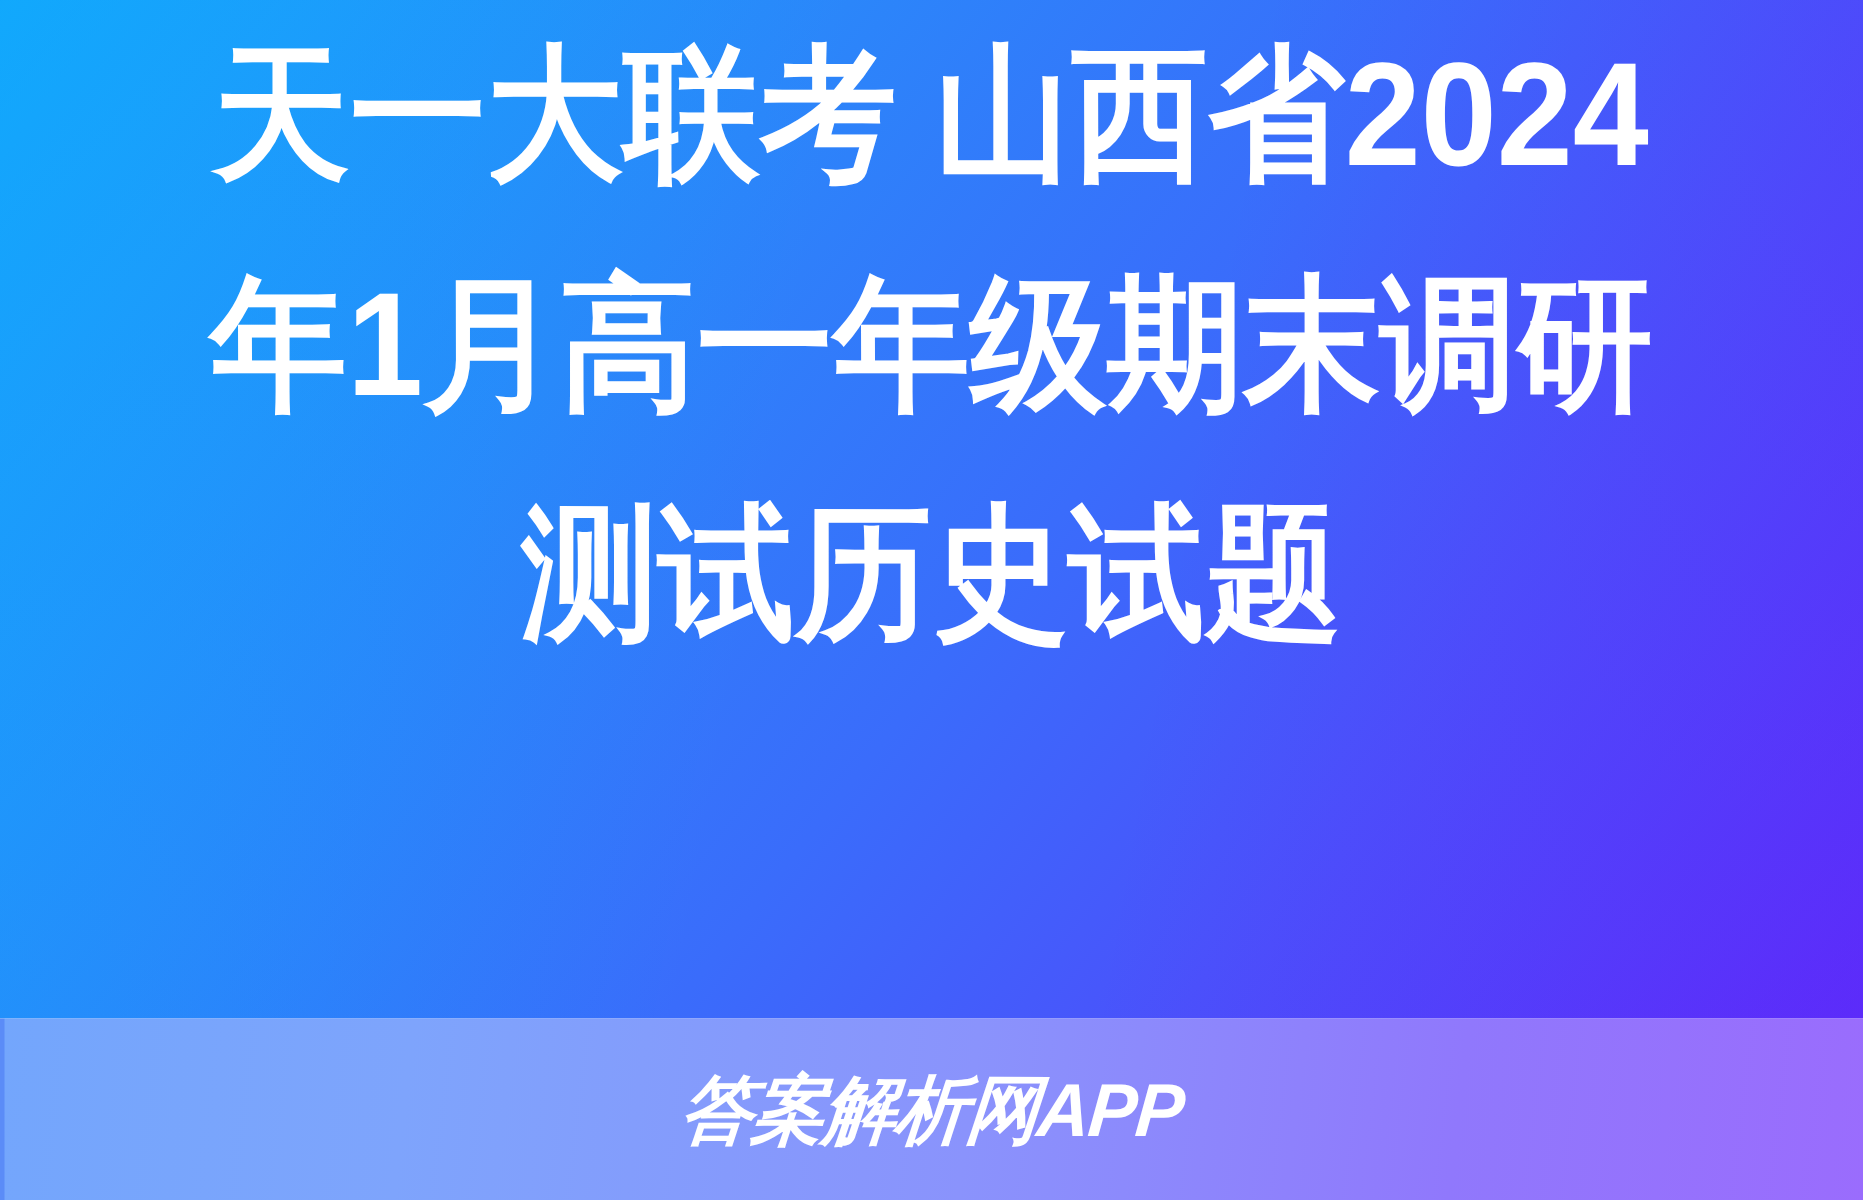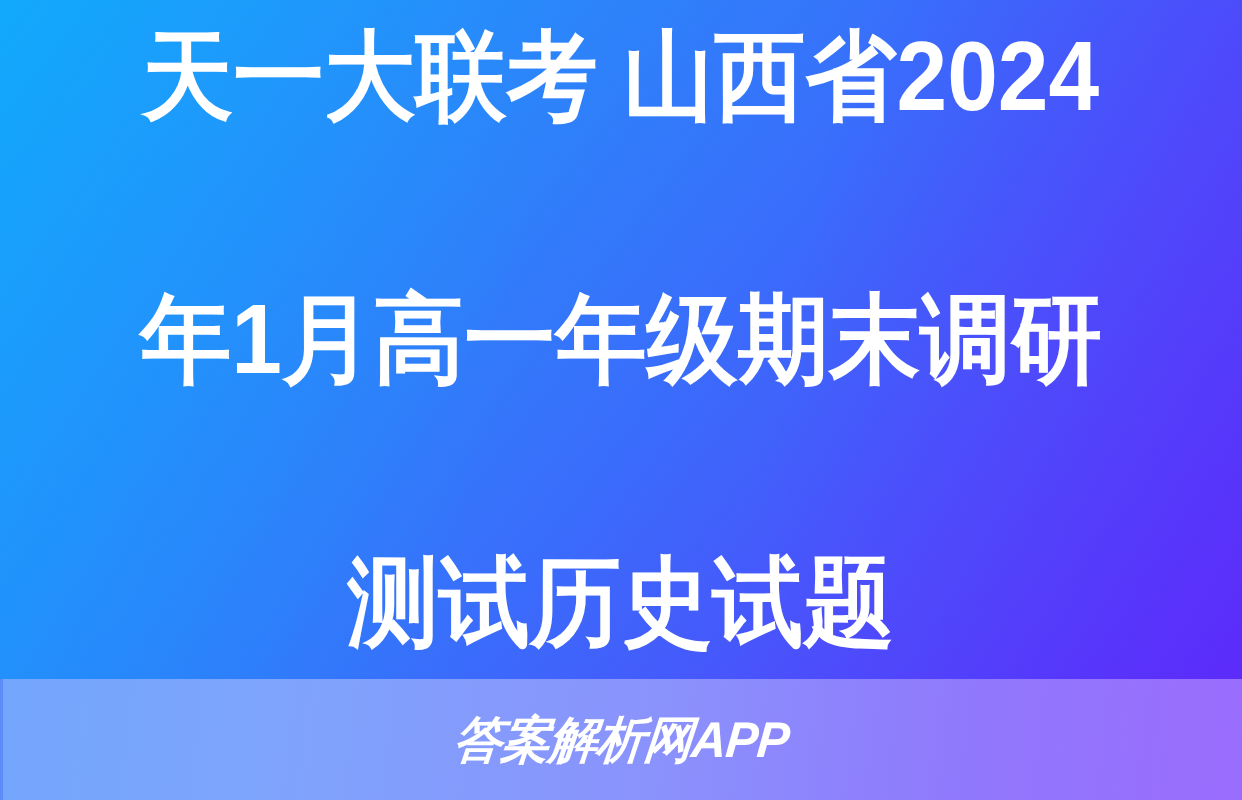--- a/index.html
+++ b/index.html
@@ -50,21 +50,21 @@
 
   .title-block {
     position: absolute;
     left: 0;
     top: 0;
     width: 1242px;
     height: 679px;
     display: flex;
     flex-direction: column;
     align-items: center;
-    justify-content: space-between;
+    justify-content: flex-start;
     z-index: 2;
   }
 
   .title-line {
     color: #ffffff;
     font-family: "Liberation Sans", "DejaVu Sans", sans-serif;
     font-weight: 700;
     font-size: 98px;
     line-height: 153px;
     letter-spacing: 0px;

